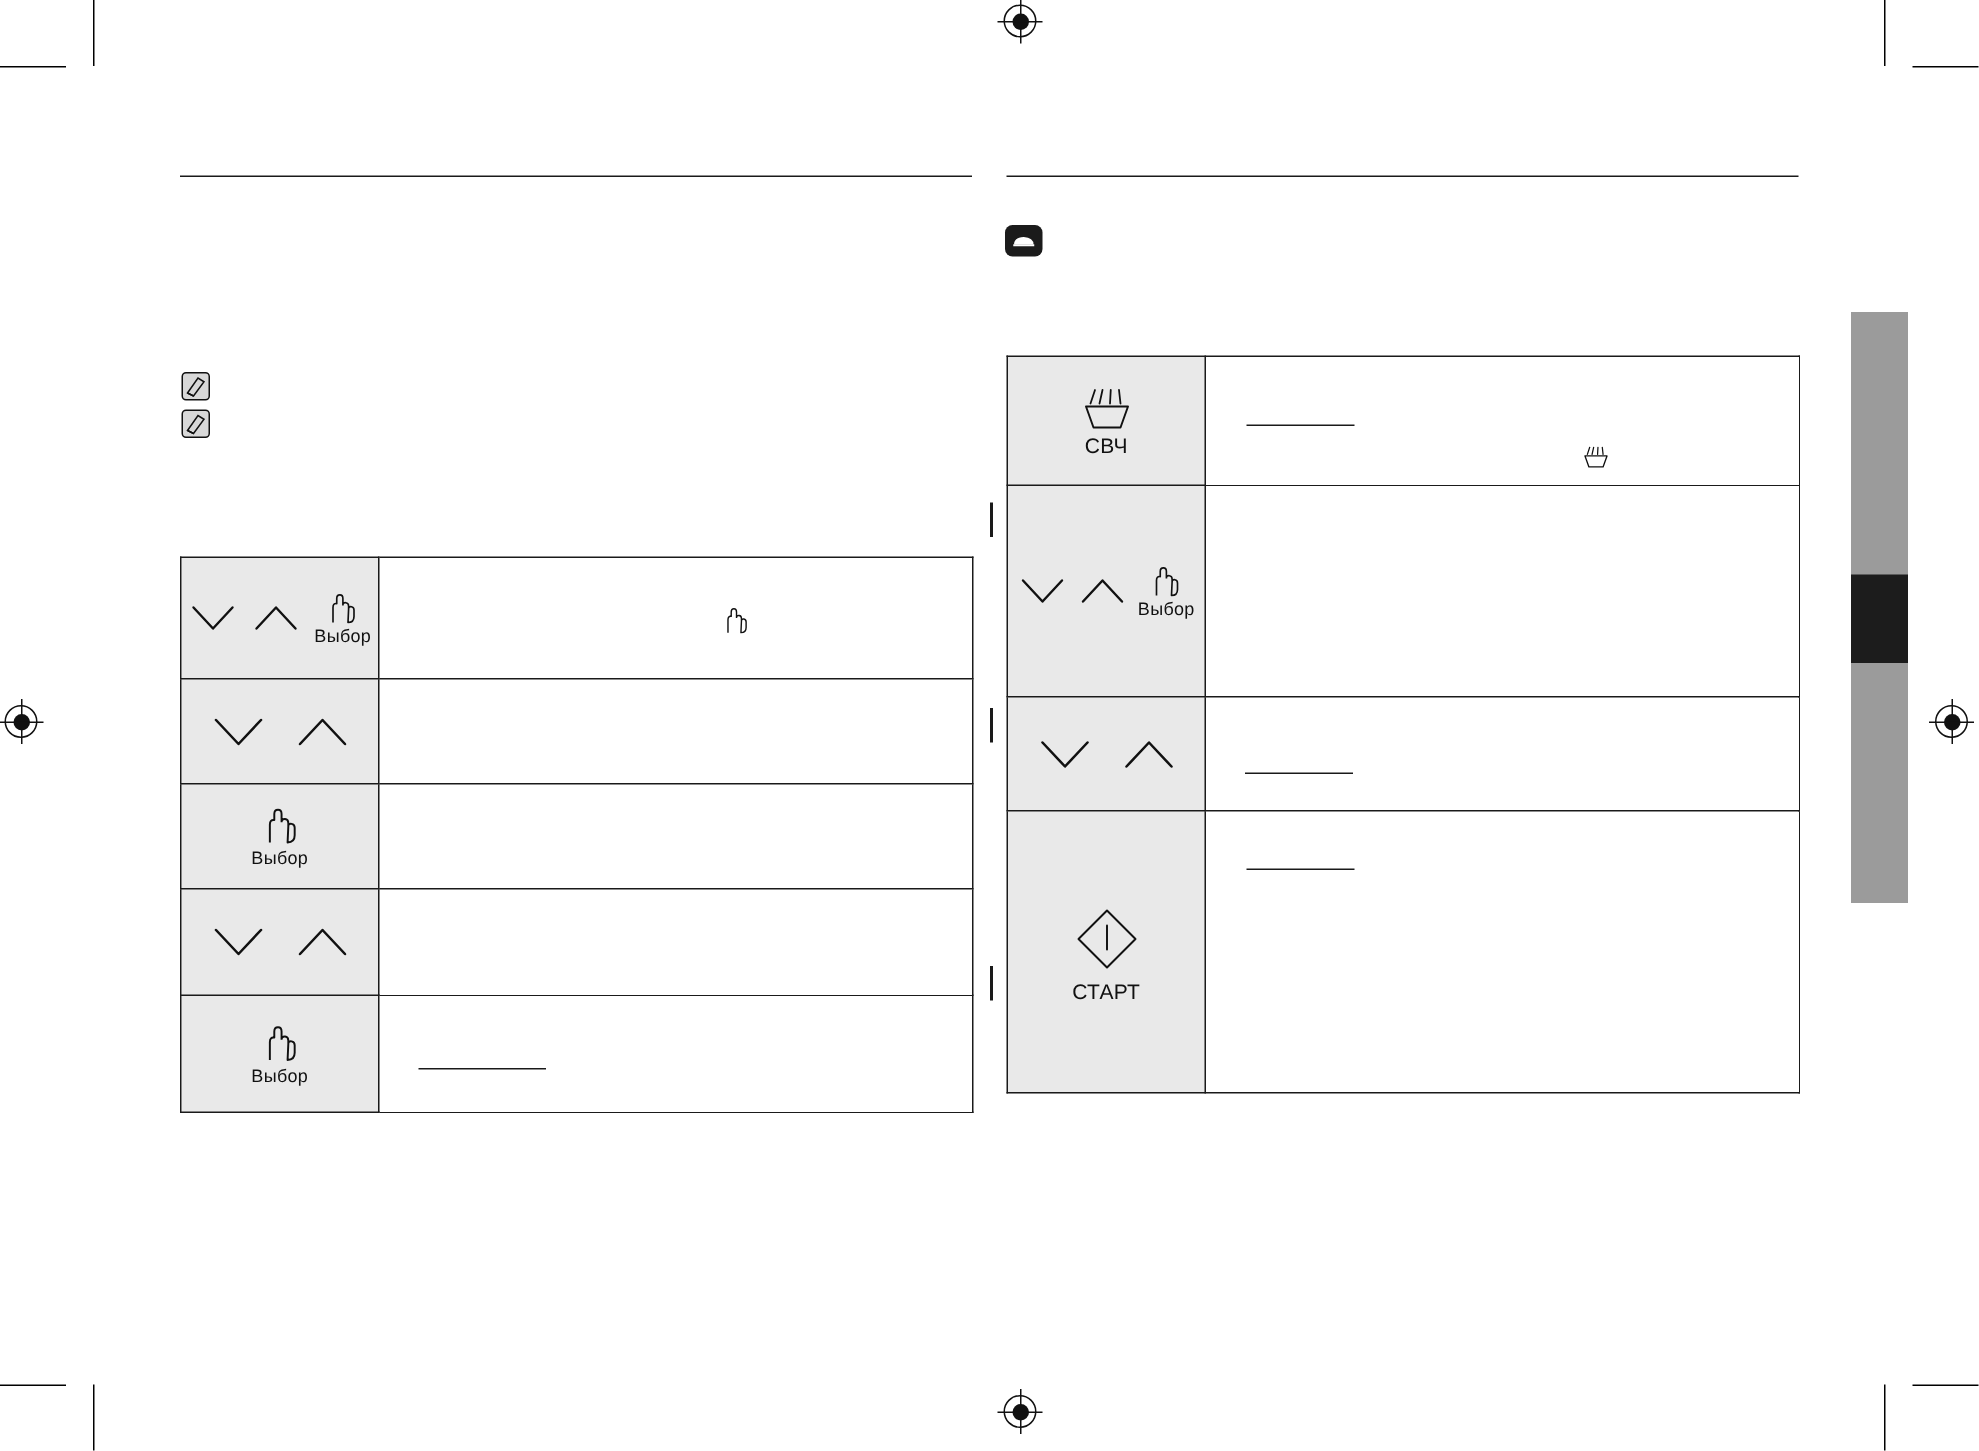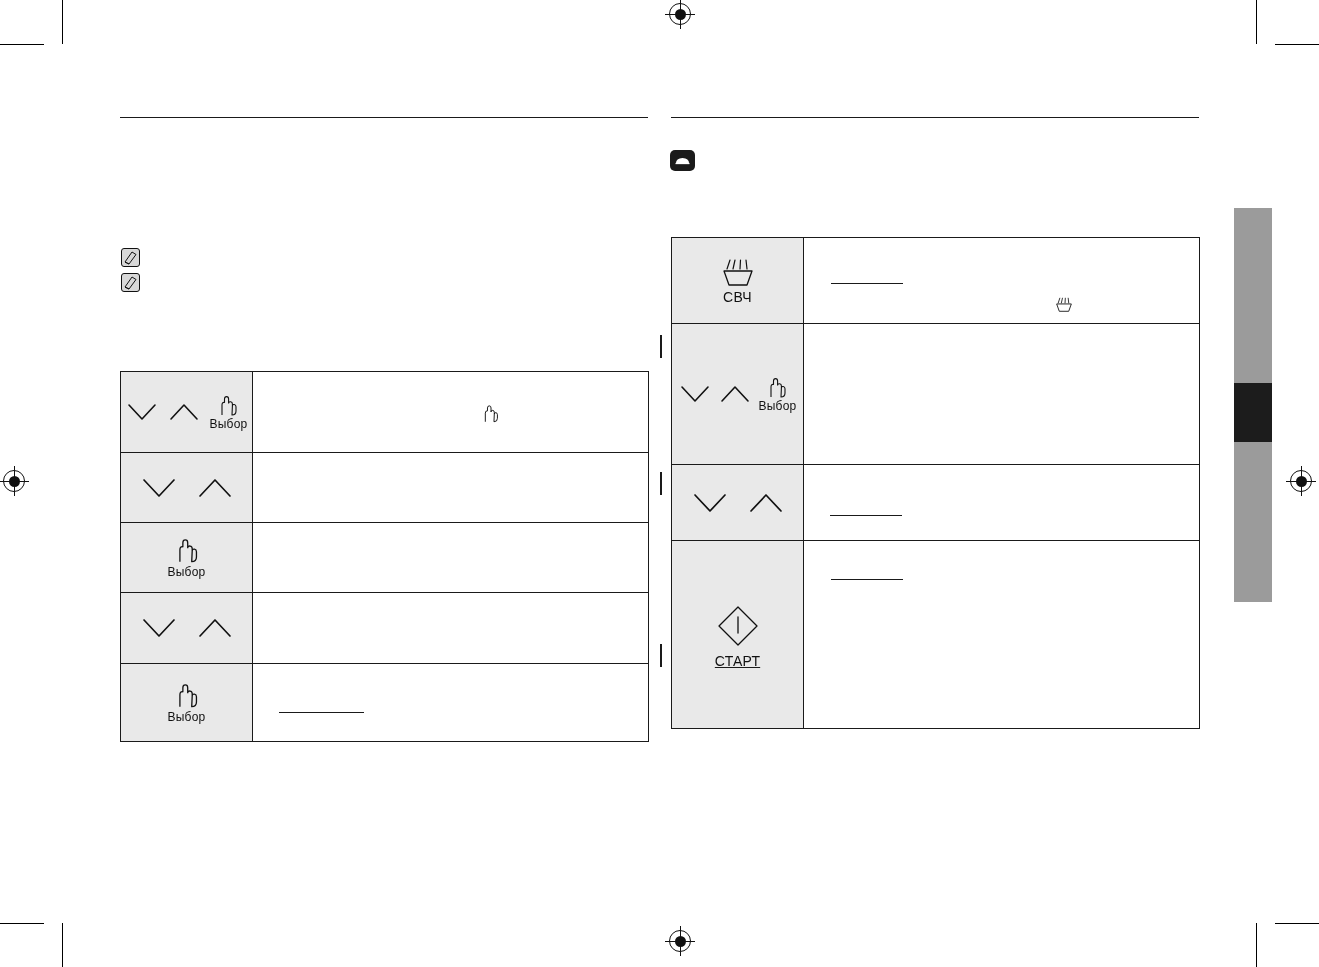--- a/index.html
+++ b/index.html
@@ -420,21 +420,21 @@
             </span>
           </div>
         </td>
         <td class="desccell">
           <div class="underline-bit" style="left:26px; top:50px; width:72px;"></div>
         </td>
       </tr>
 
       <tr>
         <td class="keycell" style="height:187px;">
-          <div class="glyph-wrap" style="gap:4px;text-decoration:underline;">
+          <div class="glyph-wrap" style="gap:4px;">
             <span class="start">
               <svg width="48" height="48" viewBox="0 0 48 48">
                 <path d="M24 5 L43 24 L24 43 L5 24 Z" fill="none" stroke="#111" stroke-width="1.3" stroke-linejoin="round"></path>
                 <path d="M24 15 L24 31" fill="none" stroke="#111" stroke-width="1.3" stroke-linecap="round"></path>
               </svg>
             </span>
             <span class="glyph-label big">СТАРТ</span>
           </div>
         </td>
         <td class="desccell">

